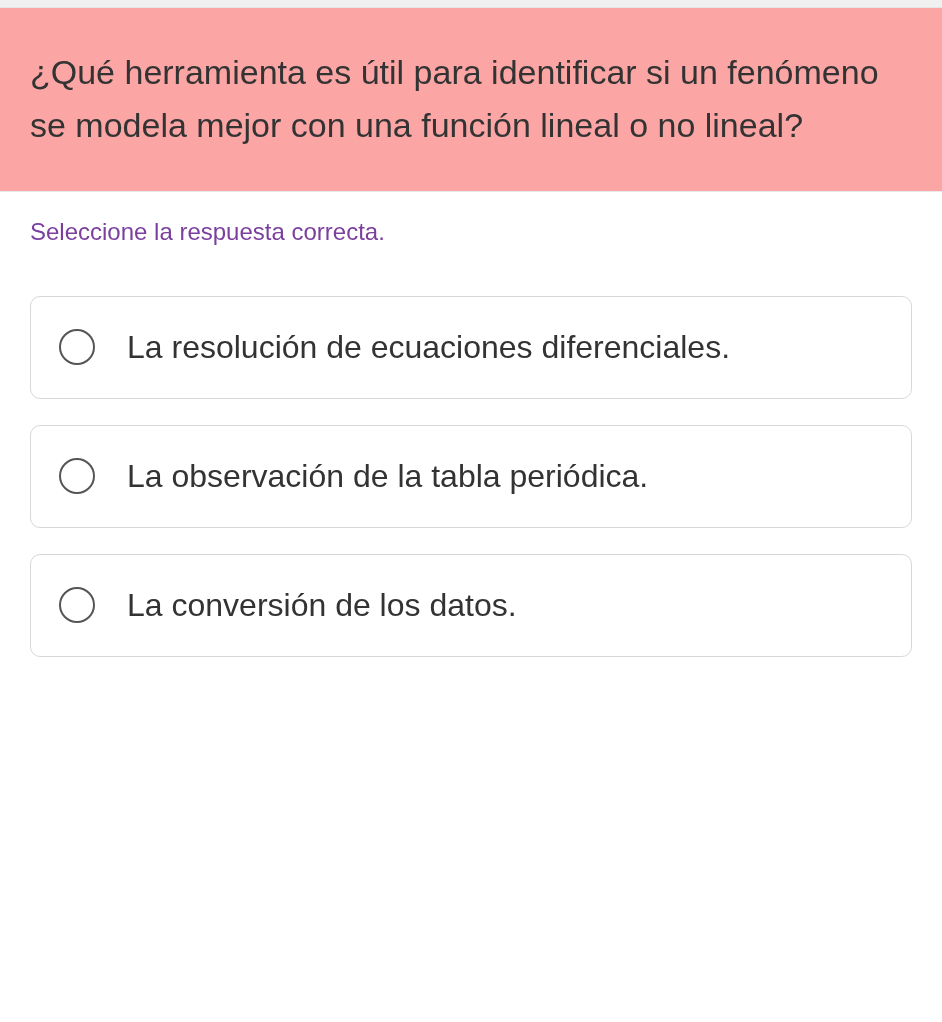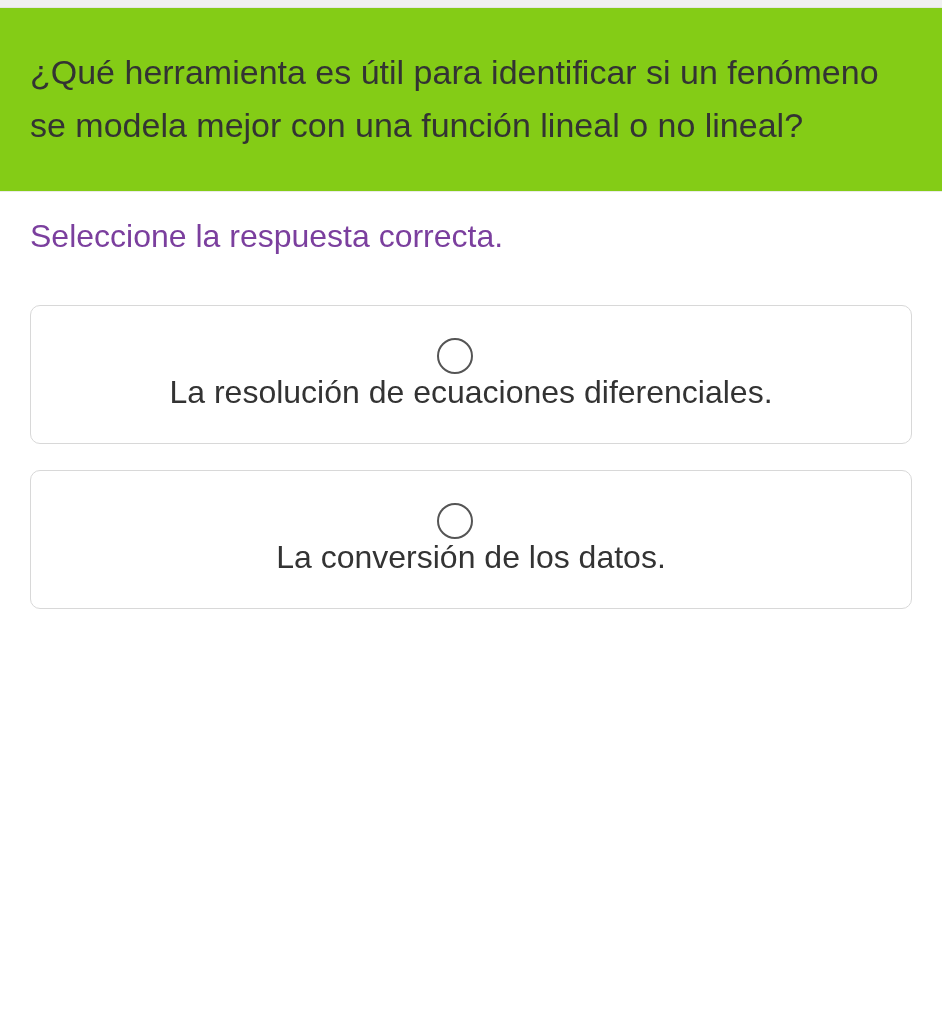--- a/index.html
+++ b/index.html
@@ -13,49 +13,48 @@
       width: 942px;
       height: 1022px;
       overflow: hidden;
     }
     .top-bar {
       height: 8px;
       background: #f0f0f0;
       border-bottom: 1px solid #e5e5e5;
     }
     .question-section {
-      background: #84cc16;
+      background: #fca5a5;
       padding: 38px 30px 40px 30px;
       border-bottom: 1px solid #eaeaea;
     }
     .question-text {
       font-size: 34px;
       color: #333333;
       line-height: 1.55;
       font-weight: 400;
     }
     .instruction {
-      font-size: 32px;
+      font-size: 24px;
       color: #7b3f9e;
       padding: 26px 30px 20px 30px;
       font-weight: 400;
     }
     .options-container {
       padding: 30px 30px 0 30px;
     }
     .option {
       display: flex;
-      align-items: center;
+      align-items: flex-start;
       border: 1px solid #d8d8d8;
       border-radius: 10px;
       padding: 32px 28px;
       margin-bottom: 26px;
       cursor: pointer;
       background: #ffffff;
-      flex-direction: column;
     }
     .radio-circle {
       width: 36px;
       height: 36px;
       border: 2.5px solid #555555;
       border-radius: 50%;
       flex-shrink: 0;
       margin-right: 32px;
     }
     .option-text {
@@ -75,15 +74,19 @@
 
 <div class="instruction">Seleccione la respuesta correcta.</div>
 
 <div class="options-container">
   <div class="option">
     <div class="radio-circle"></div>
     <div class="option-text">La resolución de ecuaciones diferenciales.</div>
   </div>
   <div class="option">
     <div class="radio-circle"></div>
+    <div class="option-text">La observación de la tabla periódica.</div>
+  </div>
+  <div class="option">
+    <div class="radio-circle"></div>
     <div class="option-text">La conversión de los datos.</div>
   </div>
 </div>
 
 </body></html>

